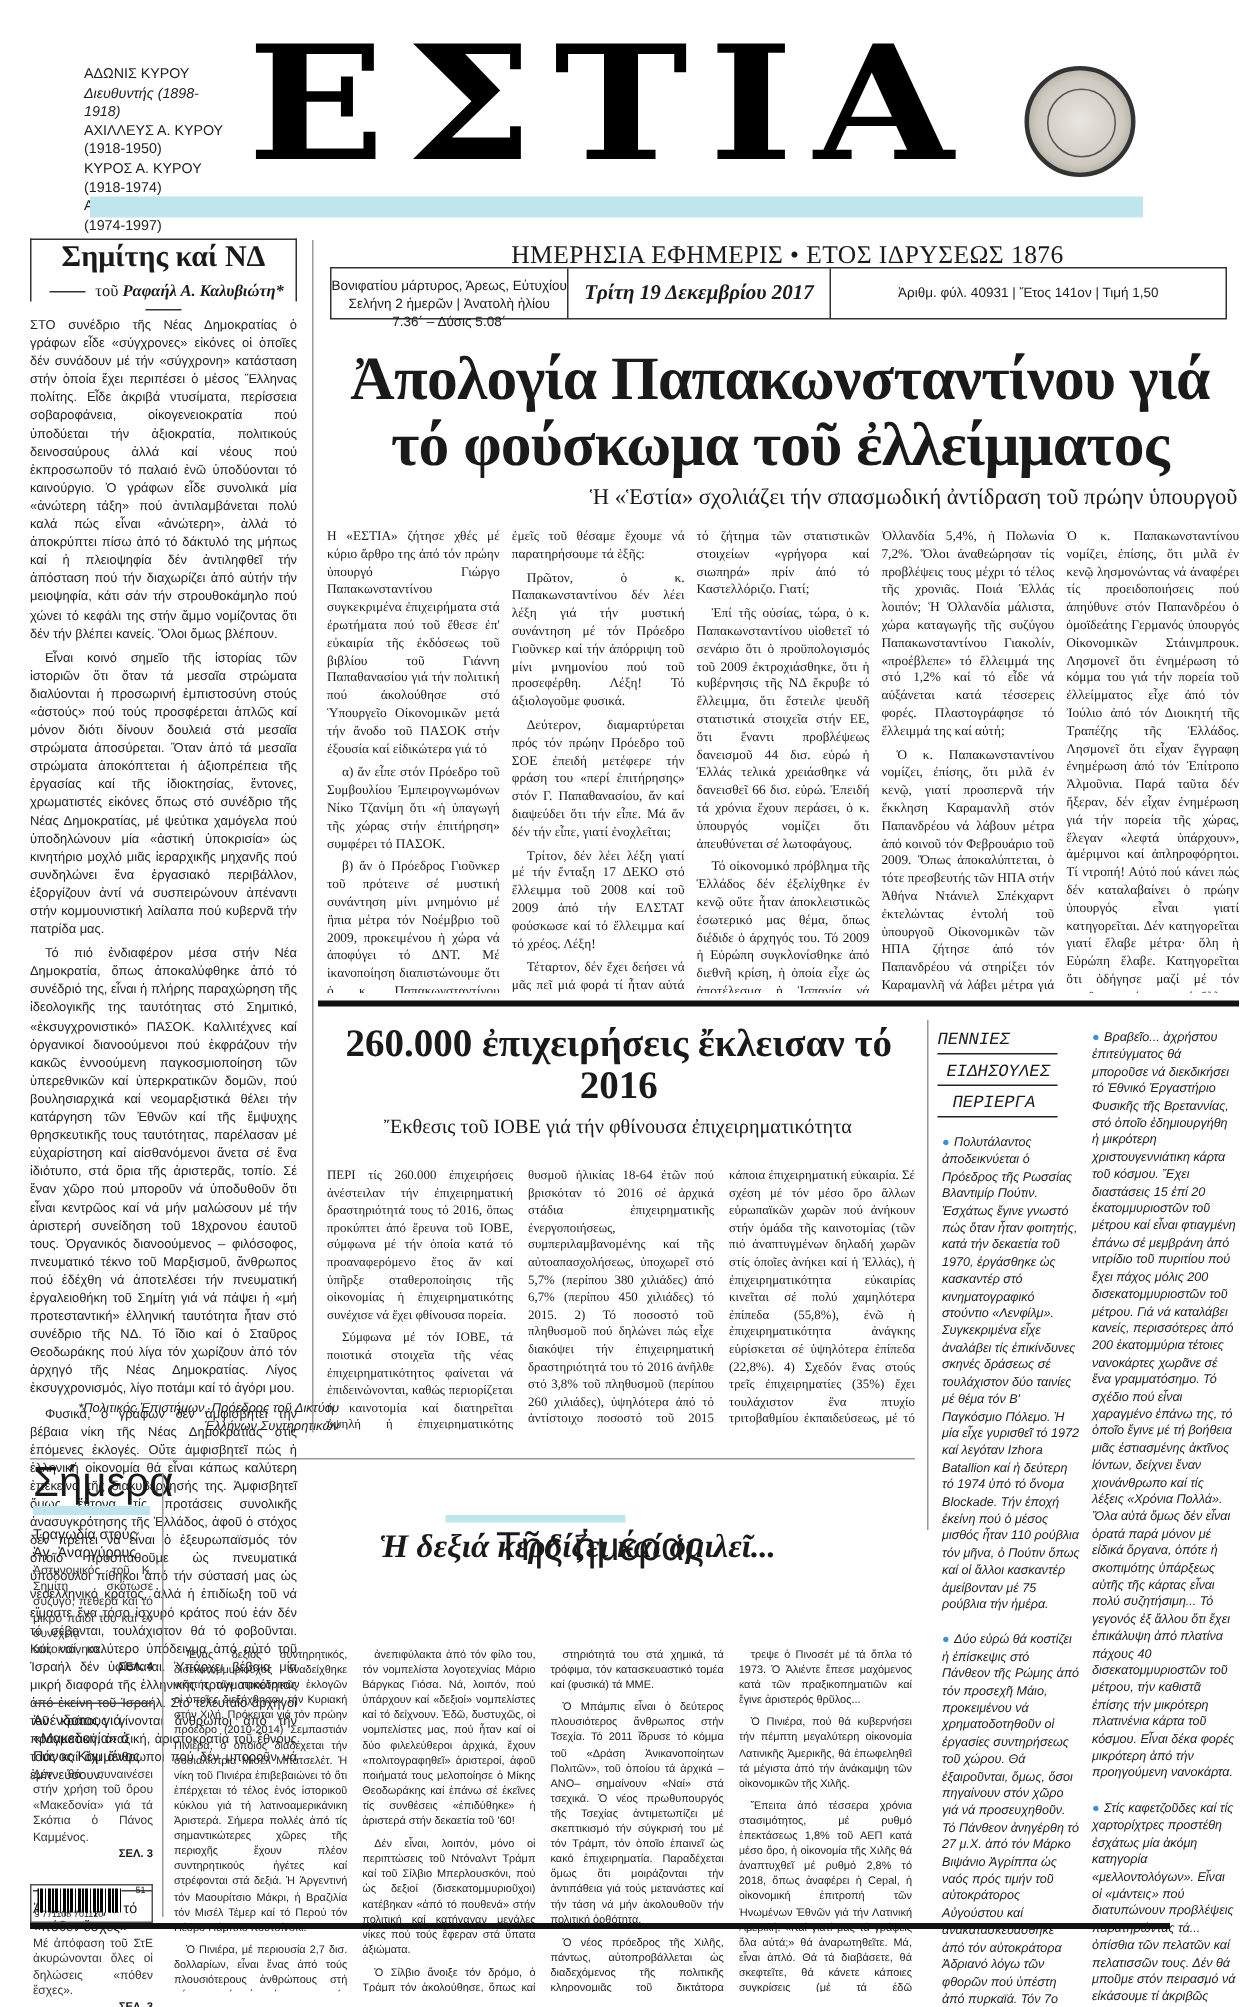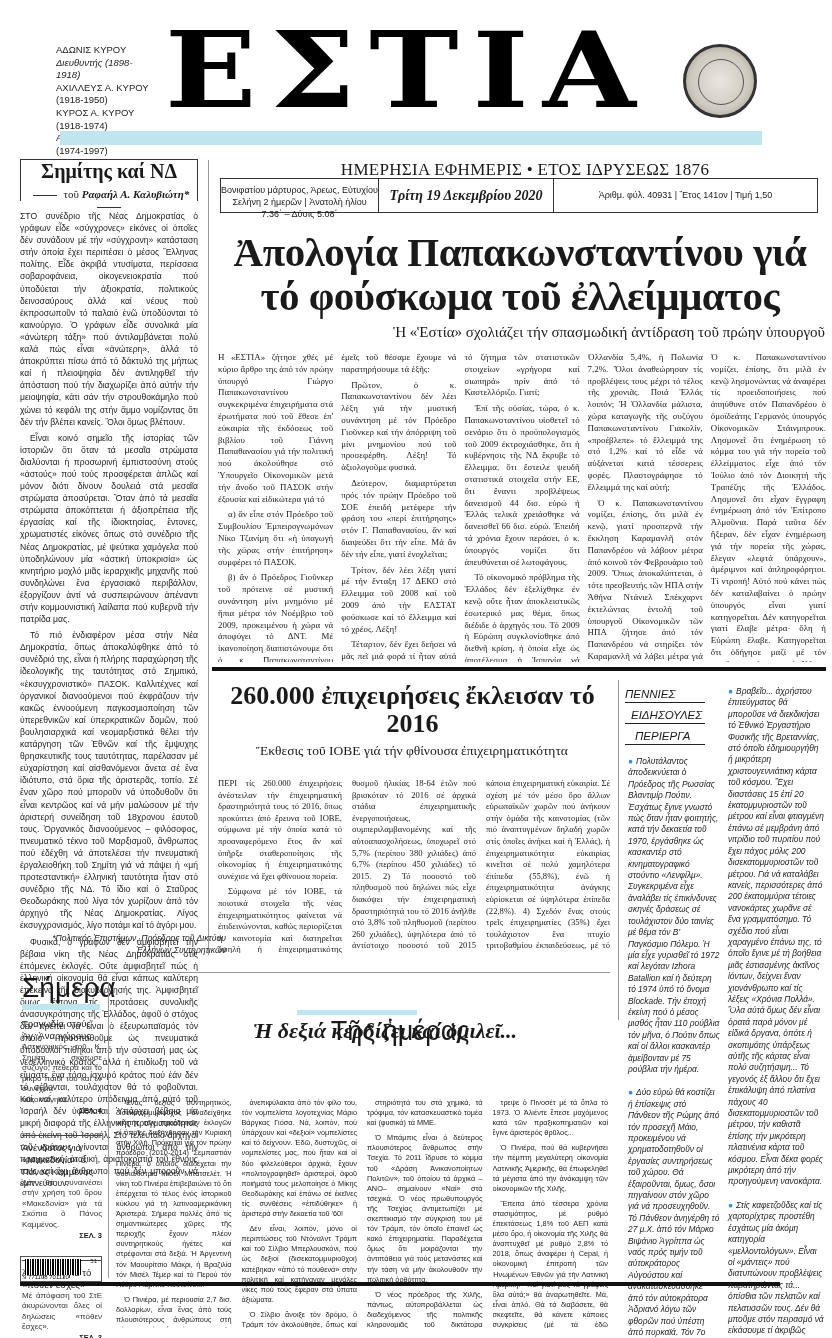--- a/index.html
+++ b/index.html
@@ -49,21 +49,21 @@
   .h2 { left: 215px; top: 682px; width: 395px; text-align: center; font-size: 26px; font-weight: bold; line-height: 28px; }
   .deck2 { left: 212px; top: 743px; width: 400px; text-align: center; font-size: 13.5px; }
   .cols3 { left: 218px; top: 778px; width: 392px; height: 175px; display: flex; gap: 10px; }
   .cols3 .col { flex: 1; font-size: 8.6px; line-height: 11.6px; text-align: justify; overflow: hidden; }
   .cols3 p { text-indent: 10px; margin-bottom: 4px; }
   .cols3 p.first { text-indent: 0; }
 
   .midline { left: 618px; top: 680px; width: 1px; height: 340px; background: #999; }
 
   
-  .pen-head { left: 625px; top: 686px; width: 80px; font-family: Liberation Sans, sans-serif; font-style: italic; font-size: 11.5px; line-height: 16px; }
+  .pen-head { left: 625px; top: 686px; width: 80px; font-family: Liberation Mono, monospace; font-style: italic; font-size: 11.5px; line-height: 16px; }
   .pen-head div { border-bottom: 1px solid #222; margin-bottom: 4px; padding-left: 0; }
   .pen-head div:nth-child(2) { padding-left: 6px; }
   .pen-head div:nth-child(3) { padding-left: 10px; }
   .pen-col { font-family: "Liberation Sans", sans-serif; font-style: italic; font-size: 8.4px; line-height: 11.4px; text-align: left; color: #222; }
   .pen-col p { margin-bottom: 12px; }
   .pen-col .bul { color: #3a8fd6; font-style: normal; margin-right: 3px; }
   .pen-a { left: 628px; top: 756px; width: 92px; }
   .pen-b { left: 728px; top: 686px; width: 96px; }
 
   .thickrule2 { left: 20px; top: 1282px; width: 760px; height: 4px; background: #111; }
@@ -108,21 +108,21 @@
 <div class="abs logo">ΕΣΤΙΑ</div>
 <div class="abs seal"></div>
 <div class="abs cyanbar"></div>
 
 <div class="abs subtitle">ΗΜΕΡΗΣΙΑ ΕΦΗΜΕΡΙΣ • ΕΤΟΣ ΙΔΡΥΣΕΩΣ 1876</div>
 <div class="abs infobox">
   <div class="c1">
     <div>Βονιφατίου μάρτυρος, Άρεως, Εὐτυχίου</div>
     <div>Σελήνη 2 ἡμερῶν | Ἀνατολὴ ἡλίου 7.36΄ – Δύσις 5.08΄</div>
   </div>
-  <div class="c2">Τρίτη 19 Δεκεμβρίου 2020</div>
+  <div class="c2">Τρίτη 19 Δεκεμβρίου 2017</div>
   <div class="c3">Ἀριθμ. φύλ. 40931 | Ἔτος 141ον | Τιμή 1,50</div>
 </div>
 
 <div class="abs leftcol-line"></div>
 
 <div class="abs op-box"></div>
 <div class="abs op-title">Σημίτης καί ΝΔ</div>
 <div class="abs op-byline">
   <span>τοῦ</span>
   <b>Ραφαήλ Α. Καλυβιώτη*</b>

